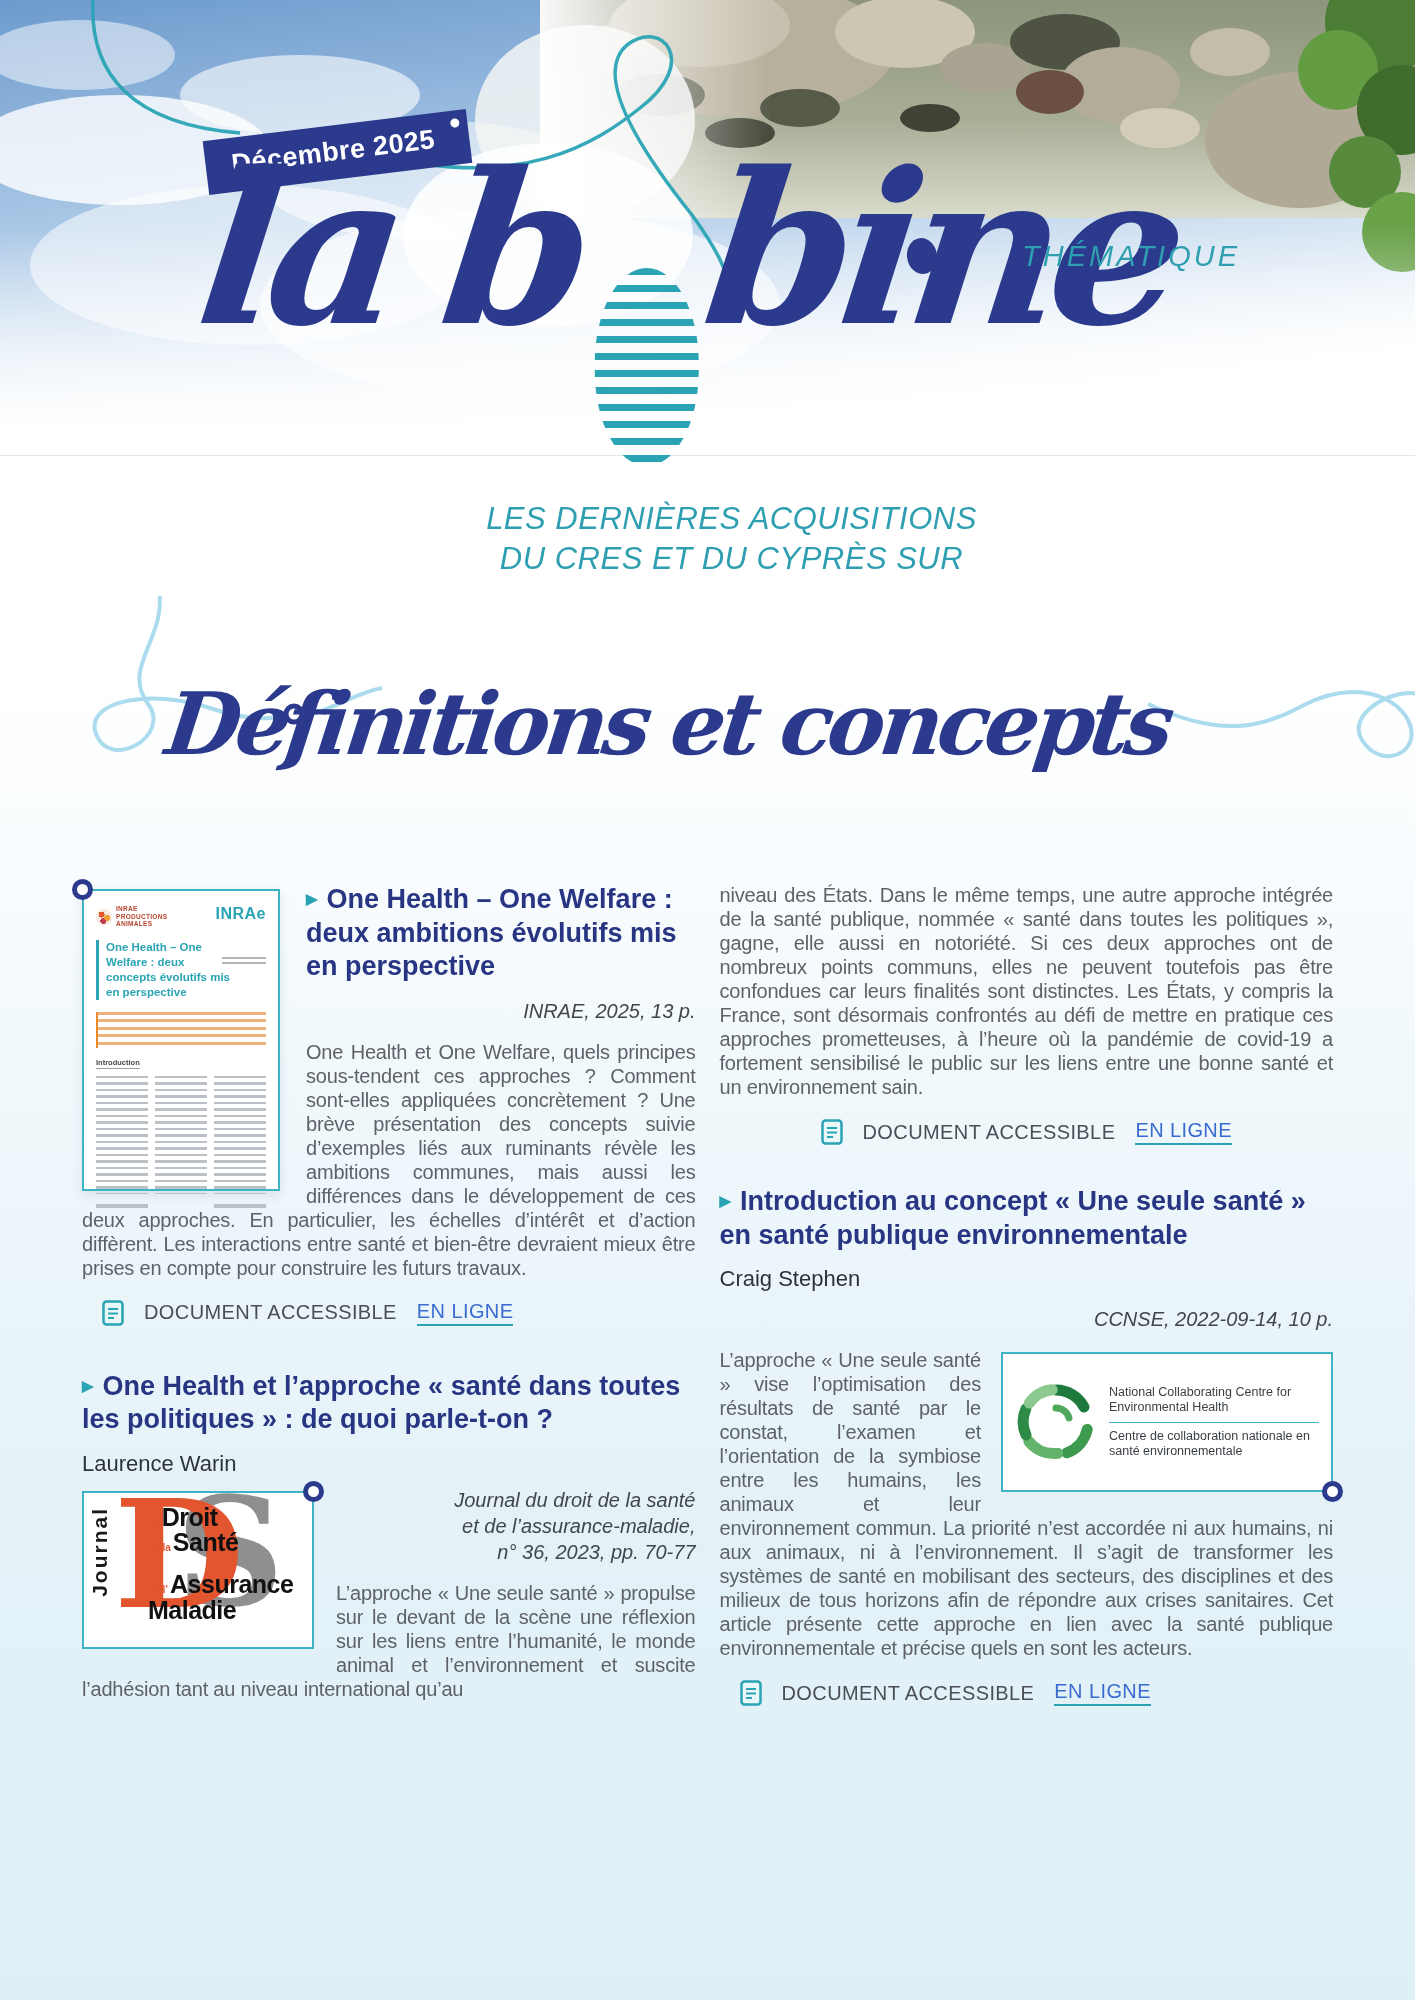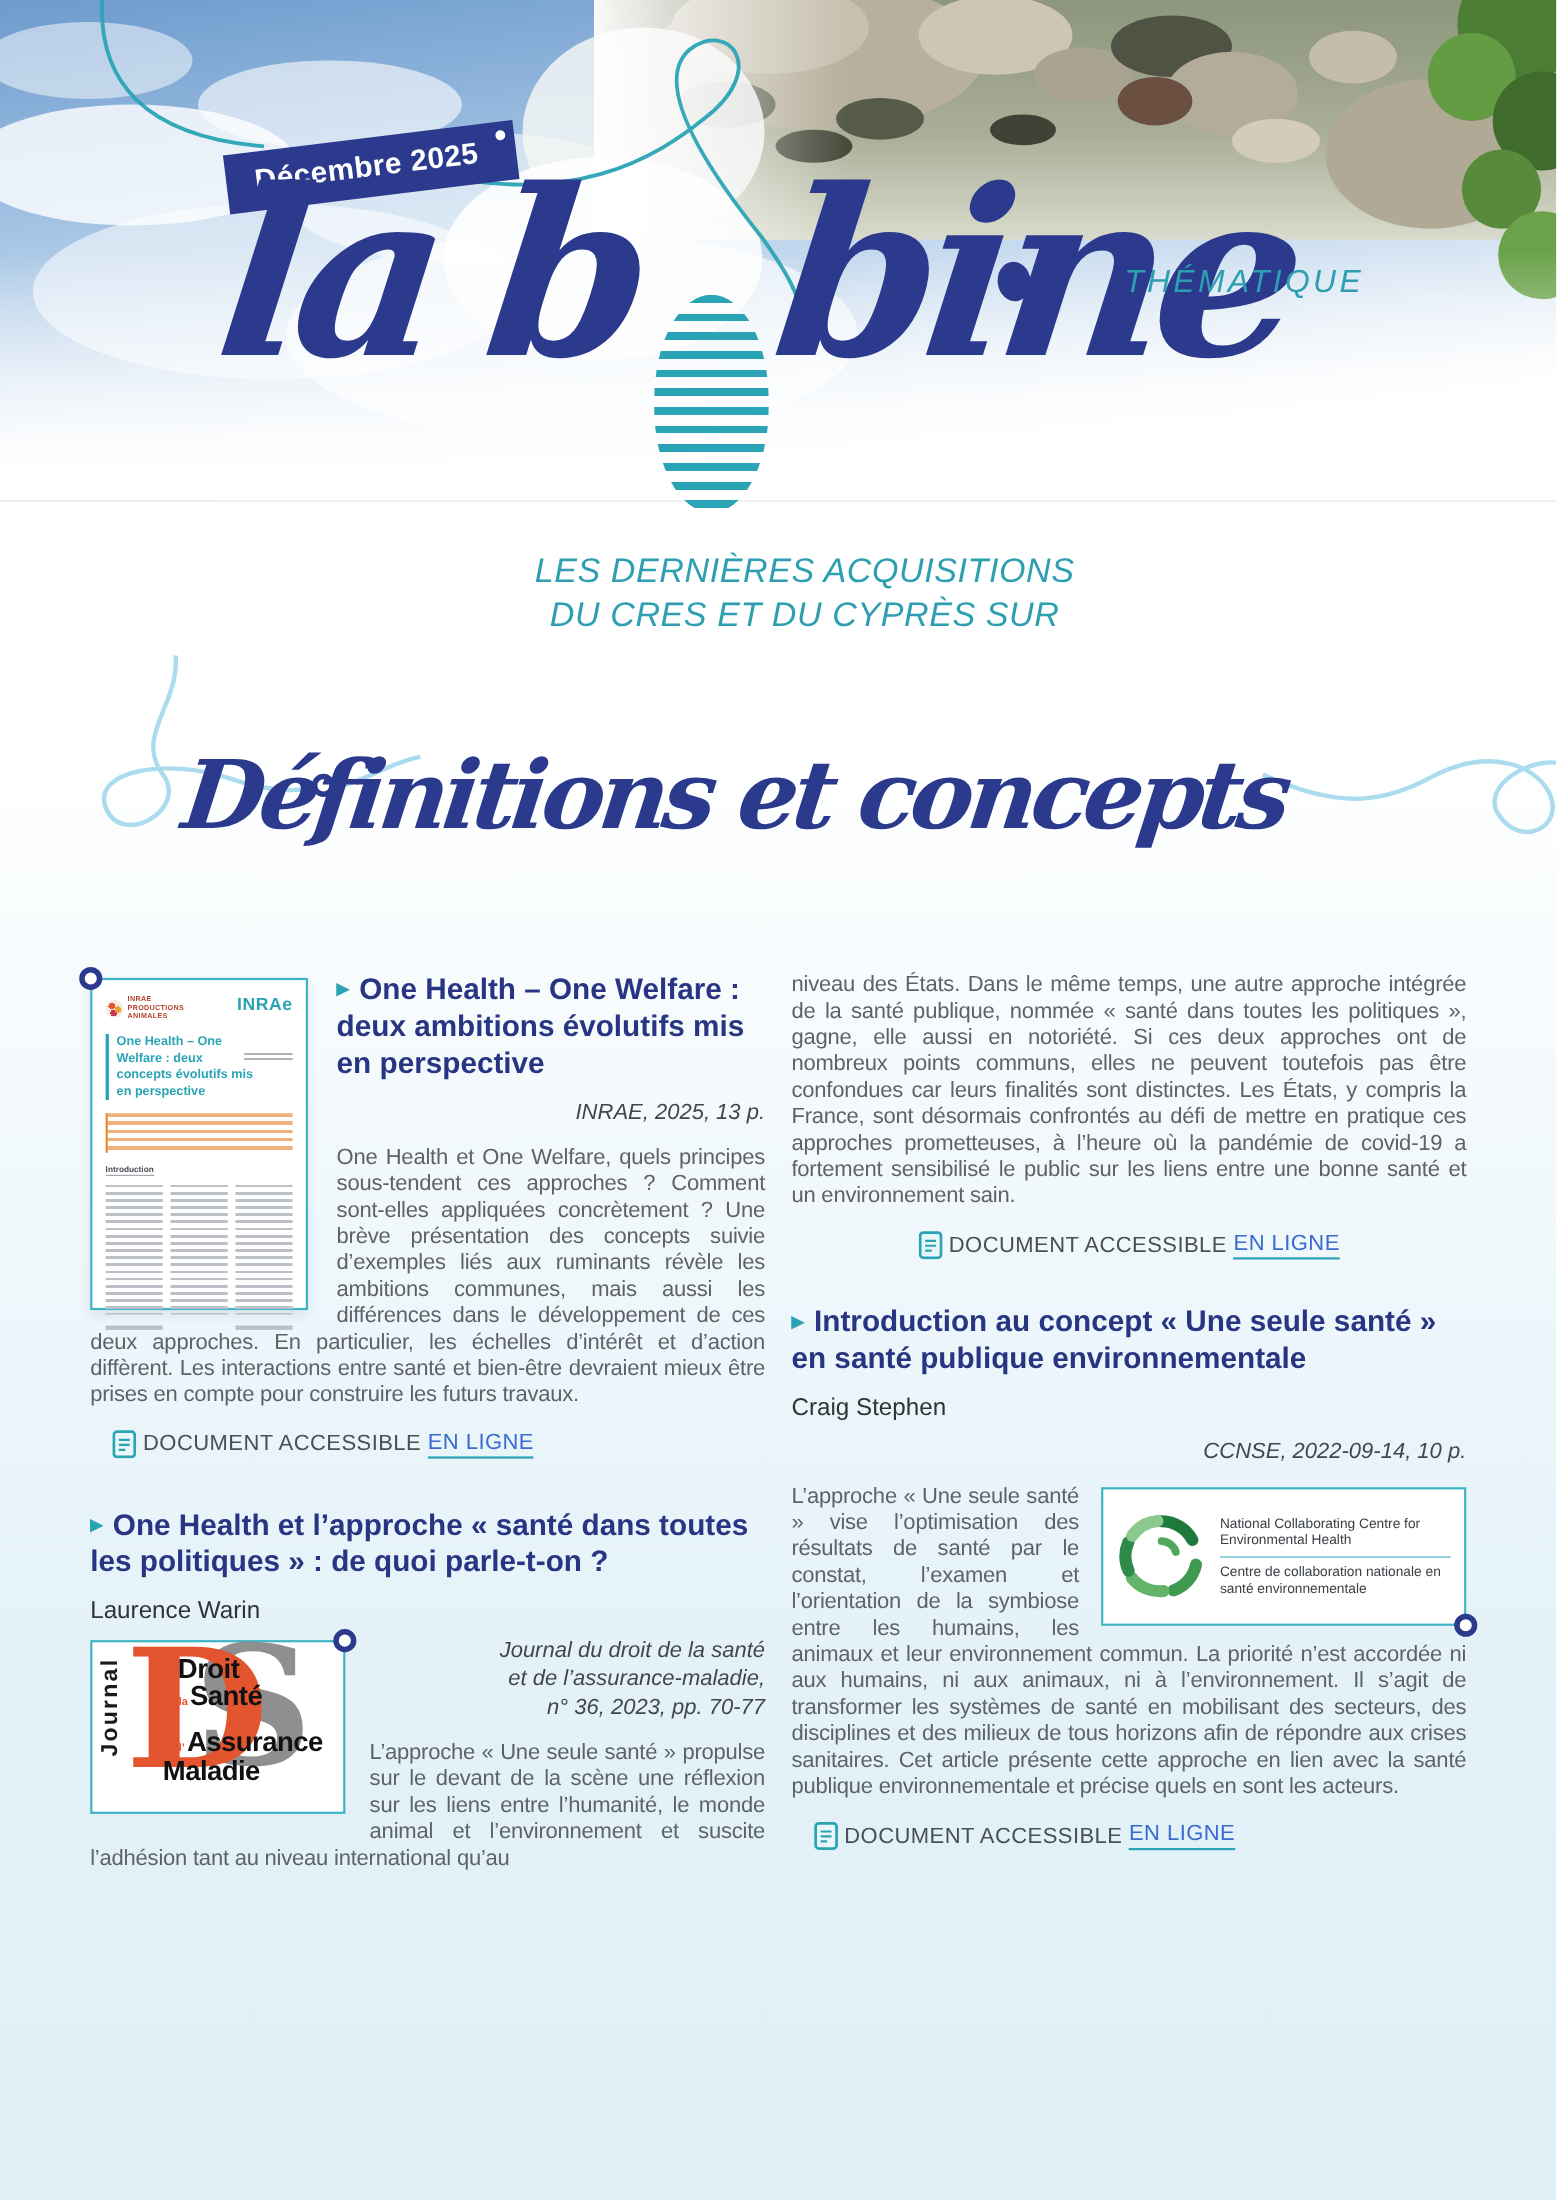--- a/index.html
+++ b/index.html
@@ -52,21 +52,21 @@
   .art-title{font-size:27px;color:#283583;line-height:1.24;margin:0 0 6px 0;}
   .art-title .strong{font-weight:bold;}
   .art-title .rest{font-weight:600;}
   .tri{color:#2aa4b5;font-size:15px;margin-right:9px;position:relative;top:-4px;}
   .author{font-size:22px;color:#2e3338;margin:14px 0 10px 0;font-weight:500;}
   .source{font-style:italic;color:#41464c;font-size:20px;text-align:right;line-height:1.3;
     margin:14px 0 16px 0;}
   .body-text{font-size:20px;line-height:24px;color:#5e6268;text-align:justify;
     letter-spacing:-.2px;hyphens:auto;margin:0;}
 
-  .doc-link-row{display:flex;align-items:center;gap:6px;margin-top:20px;
+  .doc-link-row{display:flex;align-items:center;gap:20px;margin-top:20px;
     font-size:20px;color:#4a4f55;letter-spacing:.4px;font-weight:500;}
   .doc-link-row.indent{margin-left:20px;}
   .doc-link-row.center{justify-content:center;}
   .doc-link-row a{color:#3a6bd0;text-decoration:none;border-bottom:2px solid #2aa4b5;
     padding-bottom:1px;cursor:pointer;}
 
   .ring{position:absolute;width:11px;height:11px;border:5px solid #2b3a8c;border-radius:50%;
     background:#fff;z-index:3;}
 
   
@@ -103,21 +103,21 @@
     transform:rotate(180deg);font-weight:bold;font-size:21px;color:#1a1a1a;letter-spacing:2px;}
   .ds-D{position:absolute;left:30px;top:-14px;font-family:"DejaVu Serif",serif;font-weight:bold;
     font-size:150px;line-height:1;color:#e2552e;z-index:1;}
   .ds-S{position:absolute;left:92px;top:-16px;font-family:"DejaVu Serif",serif;font-weight:bold;
     font-size:150px;line-height:1;color:#8f8f8f;z-index:0;}
   .ds-rows{position:absolute;left:64px;top:12px;z-index:2;line-height:1.02;}
   .ds-rows .pre{font-size:10px;color:#e2552e;font-weight:bold;margin-right:2px;}
   .ds-rows .w{font-size:25px;color:#111;font-weight:bold;letter-spacing:-.5px;}
 
   
-  .ncceh-box{position:relative;float:right;width:332px;height:126px;background:#ffffff;
+  .ncceh-box{position:relative;float:right;width:332px;height:140px;background:#ffffff;
     border:2px solid #3db4c6;margin:4px 0 10px 20px;box-sizing:border-box;
     display:flex;align-items:center;gap:12px;padding:8px 12px;}
   .ncceh-box .ring{right:-12px;bottom:-12px;}
   .ncceh-text{flex:1;}
   .ncceh-en,.ncceh-fr{font-size:12.5px;color:#3a3f44;line-height:1.25;}
   .ncceh-sep{height:1px;background:#3db4c6;margin:6px 0;}
 
   
   .doc-icon{flex:none;display:inline-block;}
 </style>

